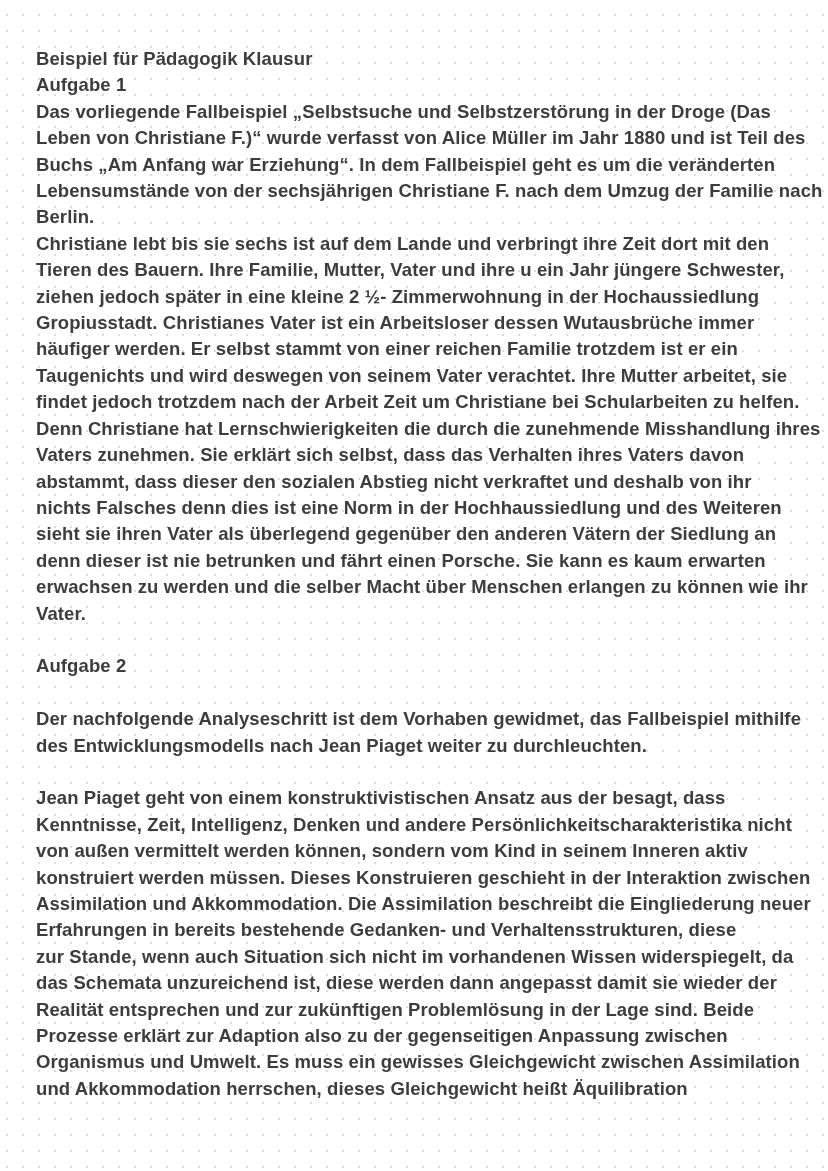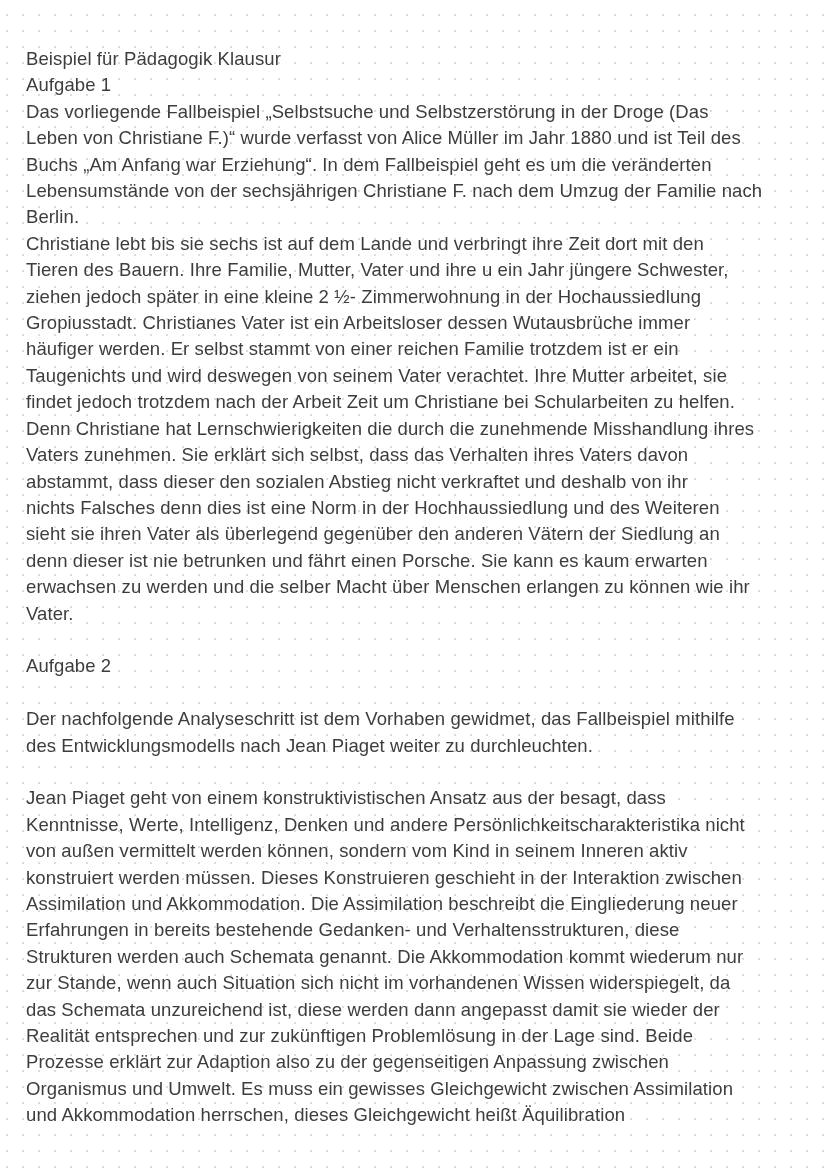--- a/index.html
+++ b/index.html
@@ -22,21 +22,22 @@
     height: 1171px;
     padding: 46px 18px 0 26px;
   }
   .line {
     font-size: 18.5px;
     line-height: 26.4px;
     min-height: 26.4px;
     color: #3d3d3d;
     white-space: pre;
     letter-spacing: 0.1px;
-    font-weight: 400;
+    font-weight: 700;
+    margin-left: 10px;
   }
 </style>
 </head>
 <body>
 
 <div class="page">
   <div>
       <div class="line">Beispiel für Pädagogik Klausur</div>
       <div class="line">Aufgabe 1</div>
       <div class="line">Das vorliegende Fallbeispiel „Selbstsuche und Selbstzerstörung in der Droge (Das</div>
@@ -59,26 +60,25 @@
       <div class="line">denn dieser ist nie betrunken und fährt einen Porsche. Sie kann es kaum erwarten</div>
       <div class="line">erwachsen zu werden und die selber Macht über Menschen erlangen zu können wie ihr</div>
       <div class="line">Vater.</div>
       <div class="line">&nbsp;</div>
       <div class="line">Aufgabe 2</div>
       <div class="line">&nbsp;</div>
       <div class="line">Der nachfolgende Analyseschritt ist dem Vorhaben gewidmet, das Fallbeispiel mithilfe</div>
       <div class="line">des Entwicklungsmodells nach Jean Piaget weiter zu durchleuchten.</div>
       <div class="line">&nbsp;</div>
       <div class="line">Jean Piaget geht von einem konstruktivistischen Ansatz aus der besagt, dass</div>
-      <div class="line">Kenntnisse, Werte, Intelligenz, Denken und andere Persönlichkeitscharakteristika nicht</div>
+      <div class="line">Kenntnisse, Zeit, Intelligenz, Denken und andere Persönlichkeitscharakteristika nicht</div>
       <div class="line">von außen vermittelt werden können, sondern vom Kind in seinem Inneren aktiv</div>
       <div class="line">konstruiert werden müssen. Dieses Konstruieren geschieht in der Interaktion zwischen</div>
       <div class="line">Assimilation und Akkommodation. Die Assimilation beschreibt die Eingliederung neuer</div>
       <div class="line">Erfahrungen in bereits bestehende Gedanken- und Verhaltensstrukturen, diese</div>
-      <div class="line">Strukturen werden auch Schemata genannt. Die Akkommodation kommt wiederum nur</div>
       <div class="line">zur Stande, wenn auch Situation sich nicht im vorhandenen Wissen widerspiegelt, da</div>
       <div class="line">das Schemata unzureichend ist, diese werden dann angepasst damit sie wieder der</div>
       <div class="line">Realität entsprechen und zur zukünftigen Problemlösung in der Lage sind. Beide</div>
       <div class="line">Prozesse erklärt zur Adaption also zu der gegenseitigen Anpassung zwischen</div>
       <div class="line">Organismus und Umwelt. Es muss ein gewisses Gleichgewicht zwischen Assimilation</div>
       <div class="line">und Akkommodation herrschen, dieses Gleichgewicht heißt Äquilibration</div>
     </div>
 </div>
 
 </body></html>

